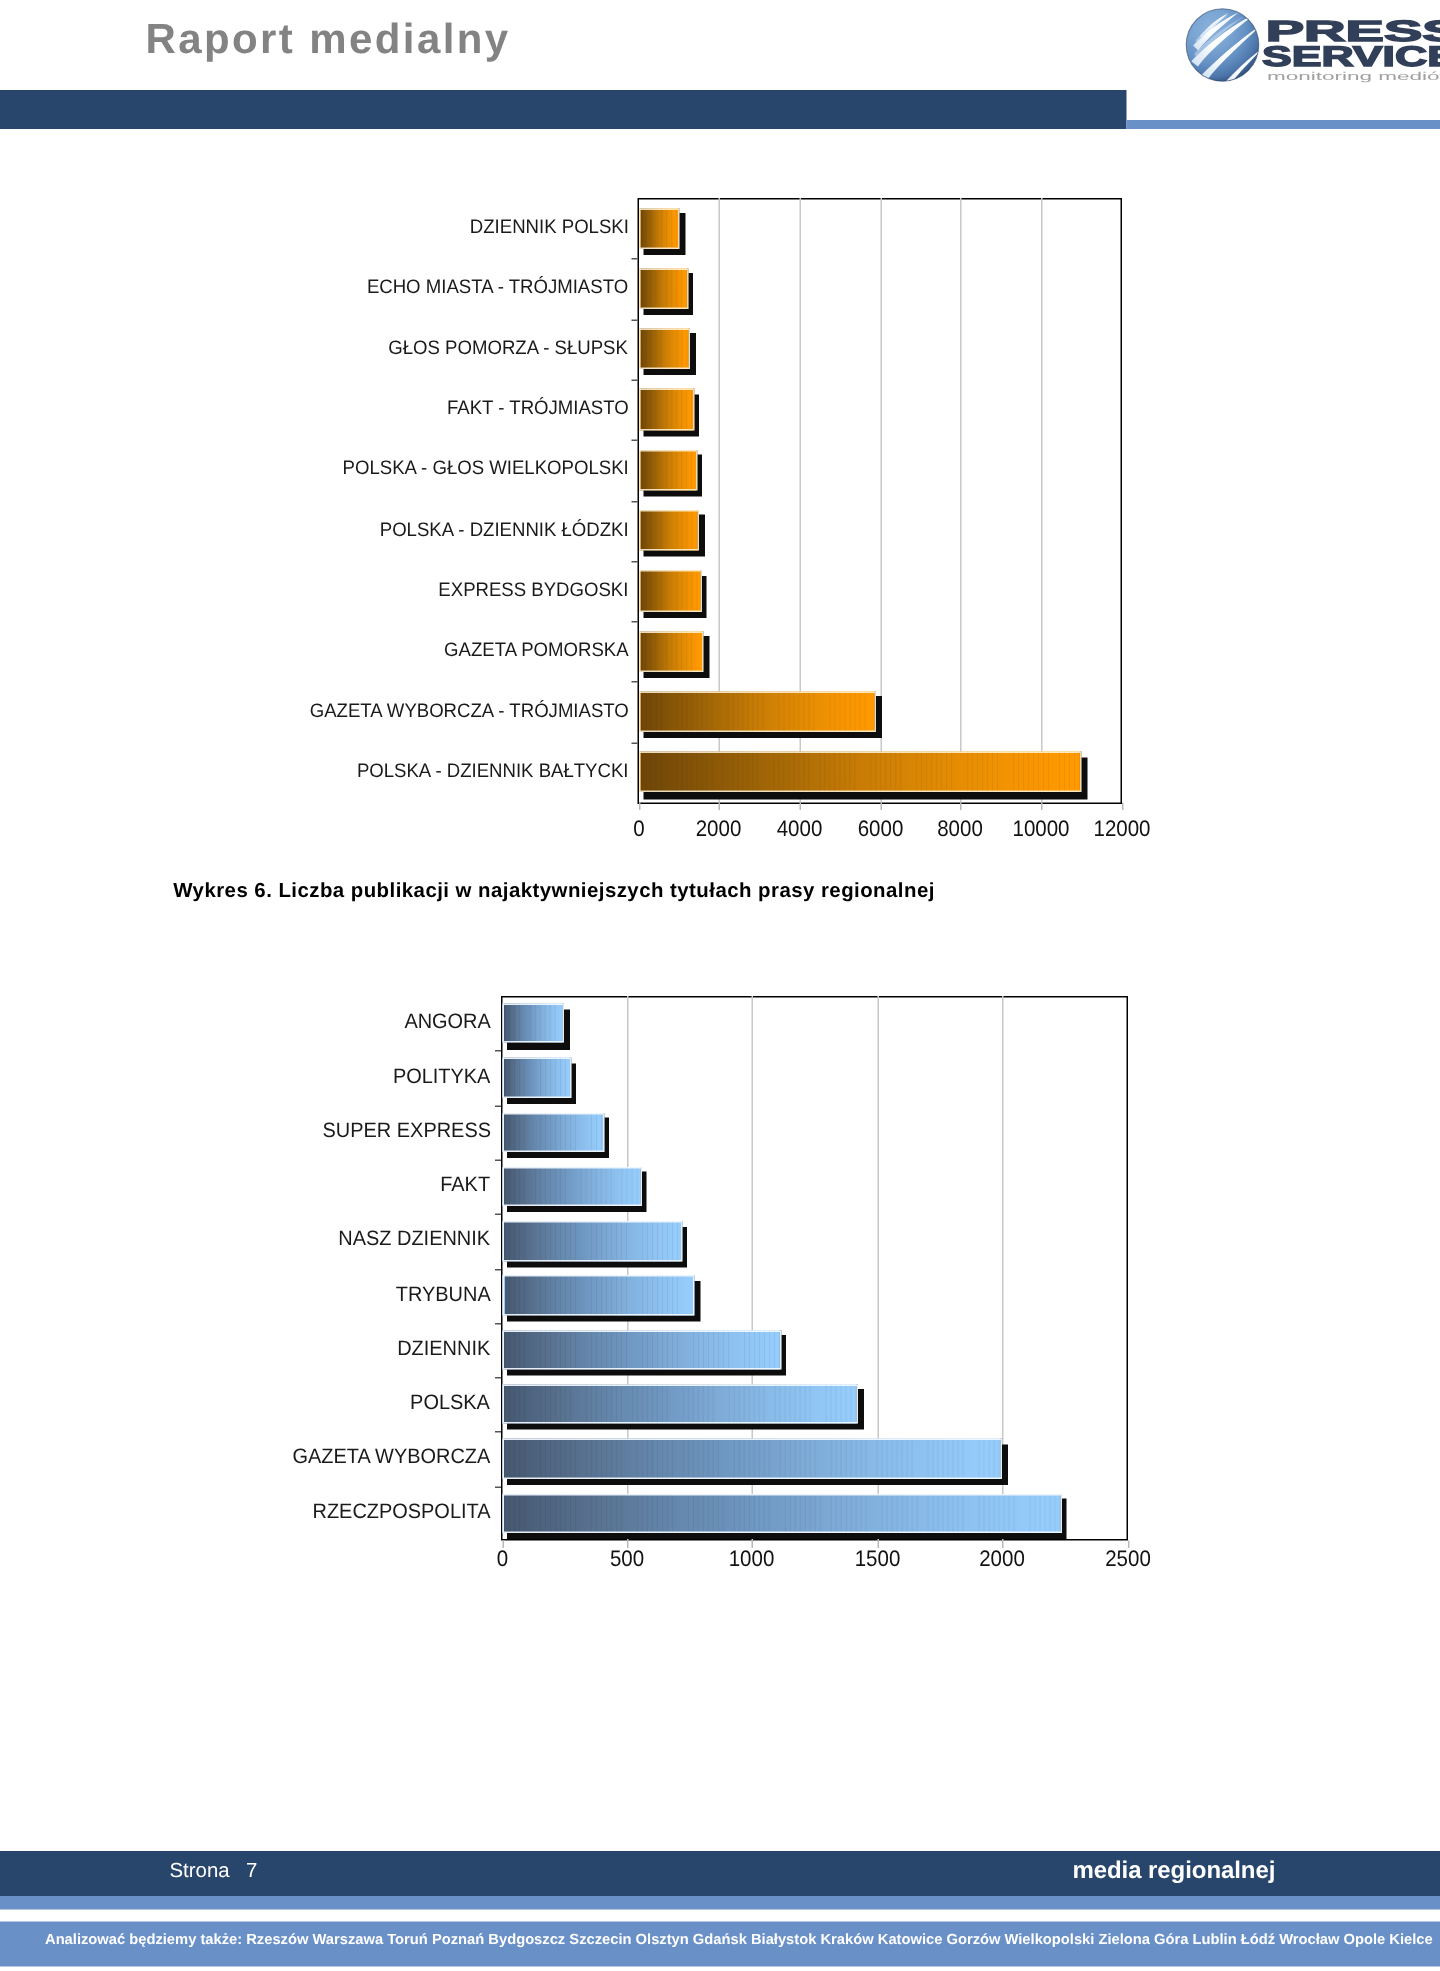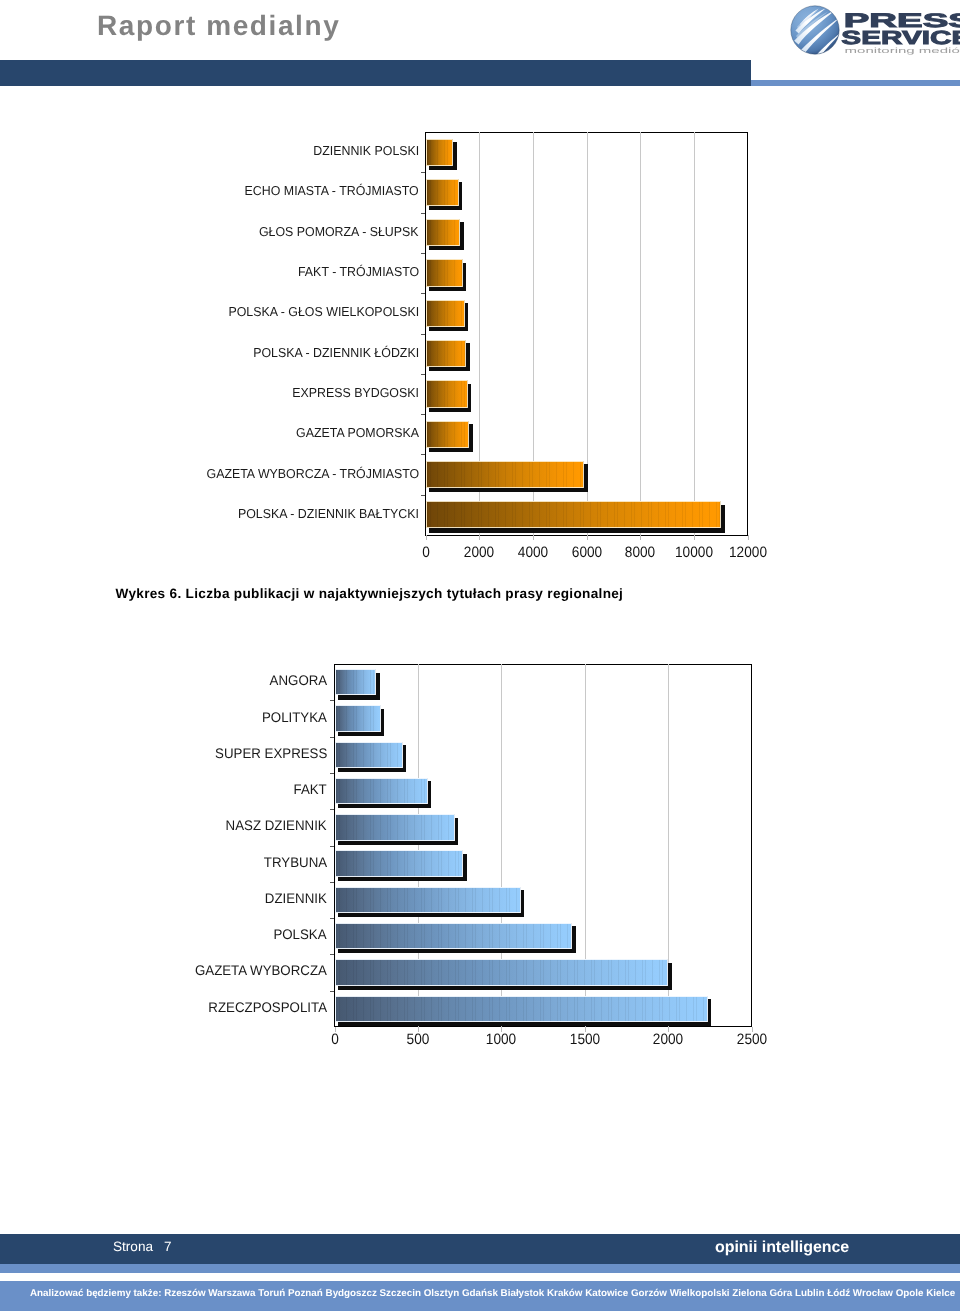--- a/index.html
+++ b/index.html
@@ -255,16 +255,16 @@
       <div class="tickmark" style="left: 668px; top: 1026.8px; height: 5px; width: 1px; background: rgb(185, 185, 185);"></div>
       <div class="ticklabel" style="left: 628.1px; width: 80px; top: 1032.5px; font-size: 15px; transform: scaleX(0.91);">2000</div>
       <div class="tickmark" style="left: 752px; top: 1026.8px; height: 5px; width: 1px; background: rgb(185, 185, 185);"></div>
       <div class="ticklabel" style="left: 711.5px; width: 80px; top: 1032.5px; font-size: 15px; transform: scaleX(0.91);">2500</div>
     </div>
 
   <div class="ftr-navy"></div>
   <div class="ftr-blue1"></div>
   <div class="ftr-blue2"></div>
   <div class="ftr-page"><span>Strona</span><span class="num">7</span></div>
-  <div class="ftr-mi">opinii intelligence</div>
+  <div class="ftr-mi">media regionalnej</div>
   <div class="ftr-cities"><span class="b">Analizować będziemy także:</span><span class="b"> Rzeszów</span><span class="l"> Warszawa</span><span class="b"> Toruń</span><span class="l"> Poznań</span><span class="b"> Bydgoszcz</span><span class="l"> Szczecin</span><span class="b"> Olsztyn</span><span class="l"> Gdańsk</span><span class="b"> Białystok</span><span class="l"> Kraków</span><span class="b"> Katowice</span><span class="l"> Gorzów Wielkopolski</span><span class="b"> Zielona Góra</span><span class="l"> Lublin</span><span class="b"> Łódź</span><span class="l"> Wrocław</span><span class="b"> Opole</span><span class="l"> Kielce</span></div>
 
 </div>
 
 </body></html>

